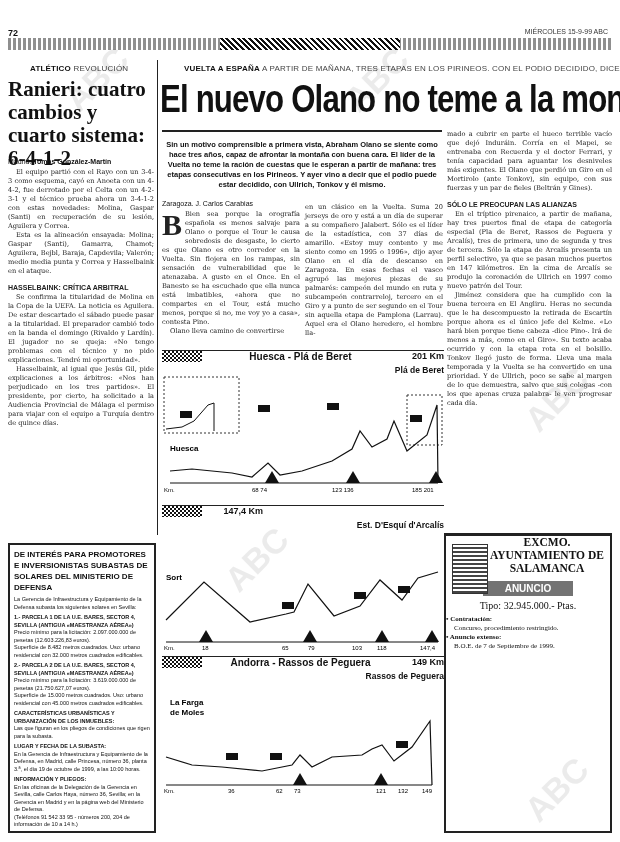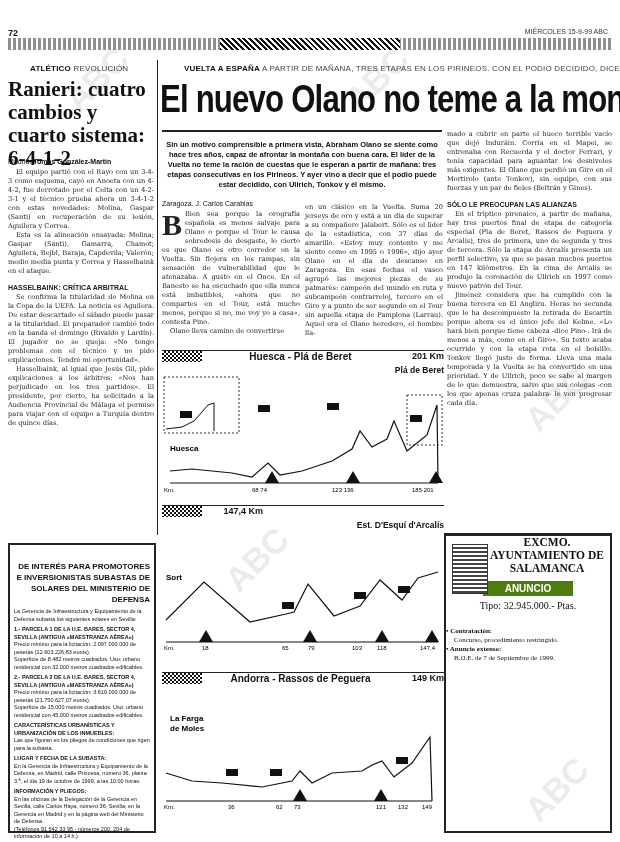--- a/index.html
+++ b/index.html
@@ -23,28 +23,28 @@
   .lead { left:162px; top:140px; width:280px; font:bold 7.5px/10px "Liberation Sans", sans-serif;text-align:center; }
   .vrule { background:#222; width:1px; }
   .dropcap { float:left; font:bold 30px/26px "Liberation Serif", serif; margin:2px 3px 0 0; }
   .profile { left:162px; width:282px; border-top:1px solid #222; }
   .prof-head { display:flex; align-items:flex-start; height:14px;gap:16px; }
   .flag { width:40px; height:11px; background:repeating-conic-gradient(#111 0 25%,#fff 0 50%) 0 0/4px 4px; }
   .prof-title { flex:1; text-align:center; font:bold 10px "Liberation Sans", sans-serif; }
   .prof-km { font:bold 9px "Liberation Sans", sans-serif; width:45px; text-align:right; }
   .prof-finish { text-align:right; font:bold 8.5px "Liberation Sans", sans-serif; }
   .ad1 { left:8px; top:543px; width:148px; height:290px; border:2px solid #222; box-sizing:border-box; padding:4px; font:5.5px/7.5px "Liberation Sans", sans-serif; }
-  .ad1 h3 { margin:12px 0 3px; text-align:right; font:bold 8px/11px "Liberation Sans", sans-serif; }
+  .ad1 h3 { margin:0 0 3px; text-align:left; font:bold 8px/11px "Liberation Sans", sans-serif; }
   .ad1 .sec { font-weight:bold; margin-top:3px; }
   .ad2 { left:444px; top:533px; width:168px; height:300px; border:2px solid #222; border-top-width:3px; box-sizing:border-box; padding:0; font-family:"Liberation Serif", serif; }
   .ad2 .org { font:bold 11.5px/13px "Liberation Serif", serif; text-align:center; margin-left:38px; }
   .ad2 .crest { position:absolute; left:6px; top:8px; width:34px; height:48px; border:1px solid #333; background:repeating-linear-gradient(0deg,#444 0 2px,#fff 2px 4px); }
-  .ad2 .badge { display:block; width:90px; margin:6px auto 4px; background:#4d7c0f; color:#fff; text-align:center; font:bold 10px "Liberation Sans", sans-serif; padding:2px 0; }
+  .ad2 .badge { display:block; width:90px; margin:6px auto 4px; background:#737373; color:#fff; text-align:center; font:bold 10px "Liberation Sans", sans-serif; padding:2px 0; }
   .ad2 .body { text-align:center; font:bold 9px/10.5px "Liberation Serif", serif; }
-  .ad2 .tipo { text-align:center; font:10px "Liberation Serif", serif; margin:2px 0 16px; }
+  .ad2 .tipo { text-align:center; font:10px "Liberation Serif", serif; margin:2px 0 4px; }
   .ad2 .item { font:7px/9px "Liberation Serif", serif; }
   .ad2 .item b { font-weight:bold; }
   .ad2 .item .txt { padding-left:8px; display:block; }
   .watermark { font:bold 34px "Liberation Sans", sans-serif; color:rgba(0,0,0,.08); transform:rotate(-45deg); }
   svg text { font-family:"Liberation Sans", sans-serif; }
 </style>
 </head>
 <body>
 
 <div class="abs pagenum">72</div>
@@ -158,26 +158,27 @@
     <text x="2" y="120" font-size="6">Km.</text>
     <text x="40" y="120" font-size="6">18</text>
     <text x="120" y="120" font-size="6">65</text>
     <text x="146" y="120" font-size="6">79</text>
     <text x="190" y="120" font-size="6">103</text>
     <text x="215" y="120" font-size="6">118</text>
     <text x="258" y="120" font-size="6">147,4</text>
   </svg>
 </div>
 
-<div class="abs profile" style="top:672px;height:160px;">
+<div class="abs profile" style="top:656px;height:160px;">
   <div class="prof-head">
     <div class="flag"></div>
     <div class="prof-title">Andorra - Rassos de Peguera</div>
     <div class="prof-km">149 Km</div>
   </div>
+  <div class="prof-finish">Rassos de Peguera</div>
   <svg width="282" height="135" style="position:absolute;left:0;top:24px;">
     <polyline points="4,76 30,84 60,86 100,90 130,84 138,74 150,86 170,76 200,74 210,68 220,64 232,80 250,66 268,40 270,104" fill="none" stroke="#111" stroke-width="1.2"></polyline>
     <line x1="4" y1="104" x2="270" y2="104" stroke="#111"></line>
     <polygon points="131,104 138,92 145,104" fill="#111"></polygon>
     <polygon points="212,104 219,92 226,104" fill="#111"></polygon>
     <rect x="64" y="72" width="12" height="7" fill="#111"></rect>
     <rect x="108" y="72" width="12" height="7" fill="#111"></rect>
     <rect x="234" y="60" width="12" height="7" fill="#111"></rect>
     <text x="8" y="24" font-size="8" font-weight="bold">La Farga</text>
     <text x="8" y="34" font-size="8" font-weight="bold">de Moles</text>

